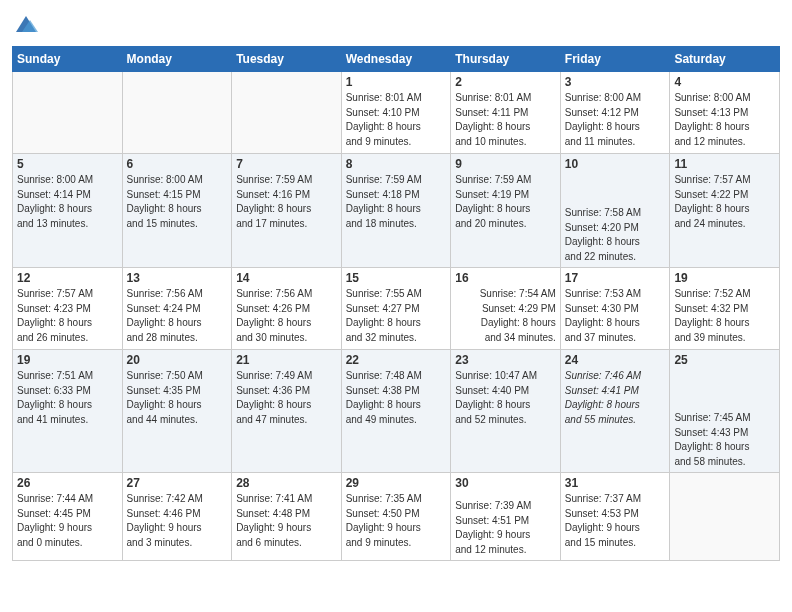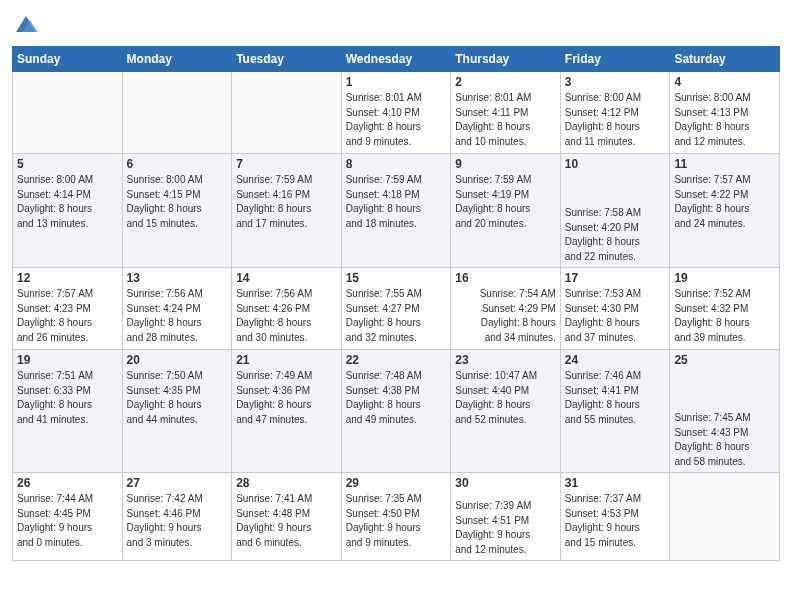--- a/index.html
+++ b/index.html
@@ -297,21 +297,21 @@
           </td>
           <td>
             <div class="day-num">23</div>
             <div class="day-info" style="white-space: pre-line;">Sunrise: 10:47 AM
 Sunset: 4:40 PM
 Daylight: 8 hours
 and 52 minutes.</div>
           </td>
           <td>
             <div class="day-num">24</div>
-            <div class="day-info" style="white-space: pre-line;">Sunrise: 7:46 AM
+            <div class="day-info" style="white-space: pre-line; font-style: italic;">Sunrise: 7:46 AM
 Sunset: 4:41 PM
 Daylight: 8 hours
 and 55 minutes.</div>
           </td>
           <td>
             <div class="day-num">25</div>
             <div class="day-info" style="white-space: pre-line; margin-top: 44px;">Sunrise: 7:45 AM
 Sunset: 4:43 PM
 Daylight: 8 hours
 and 58 minutes.</div>

